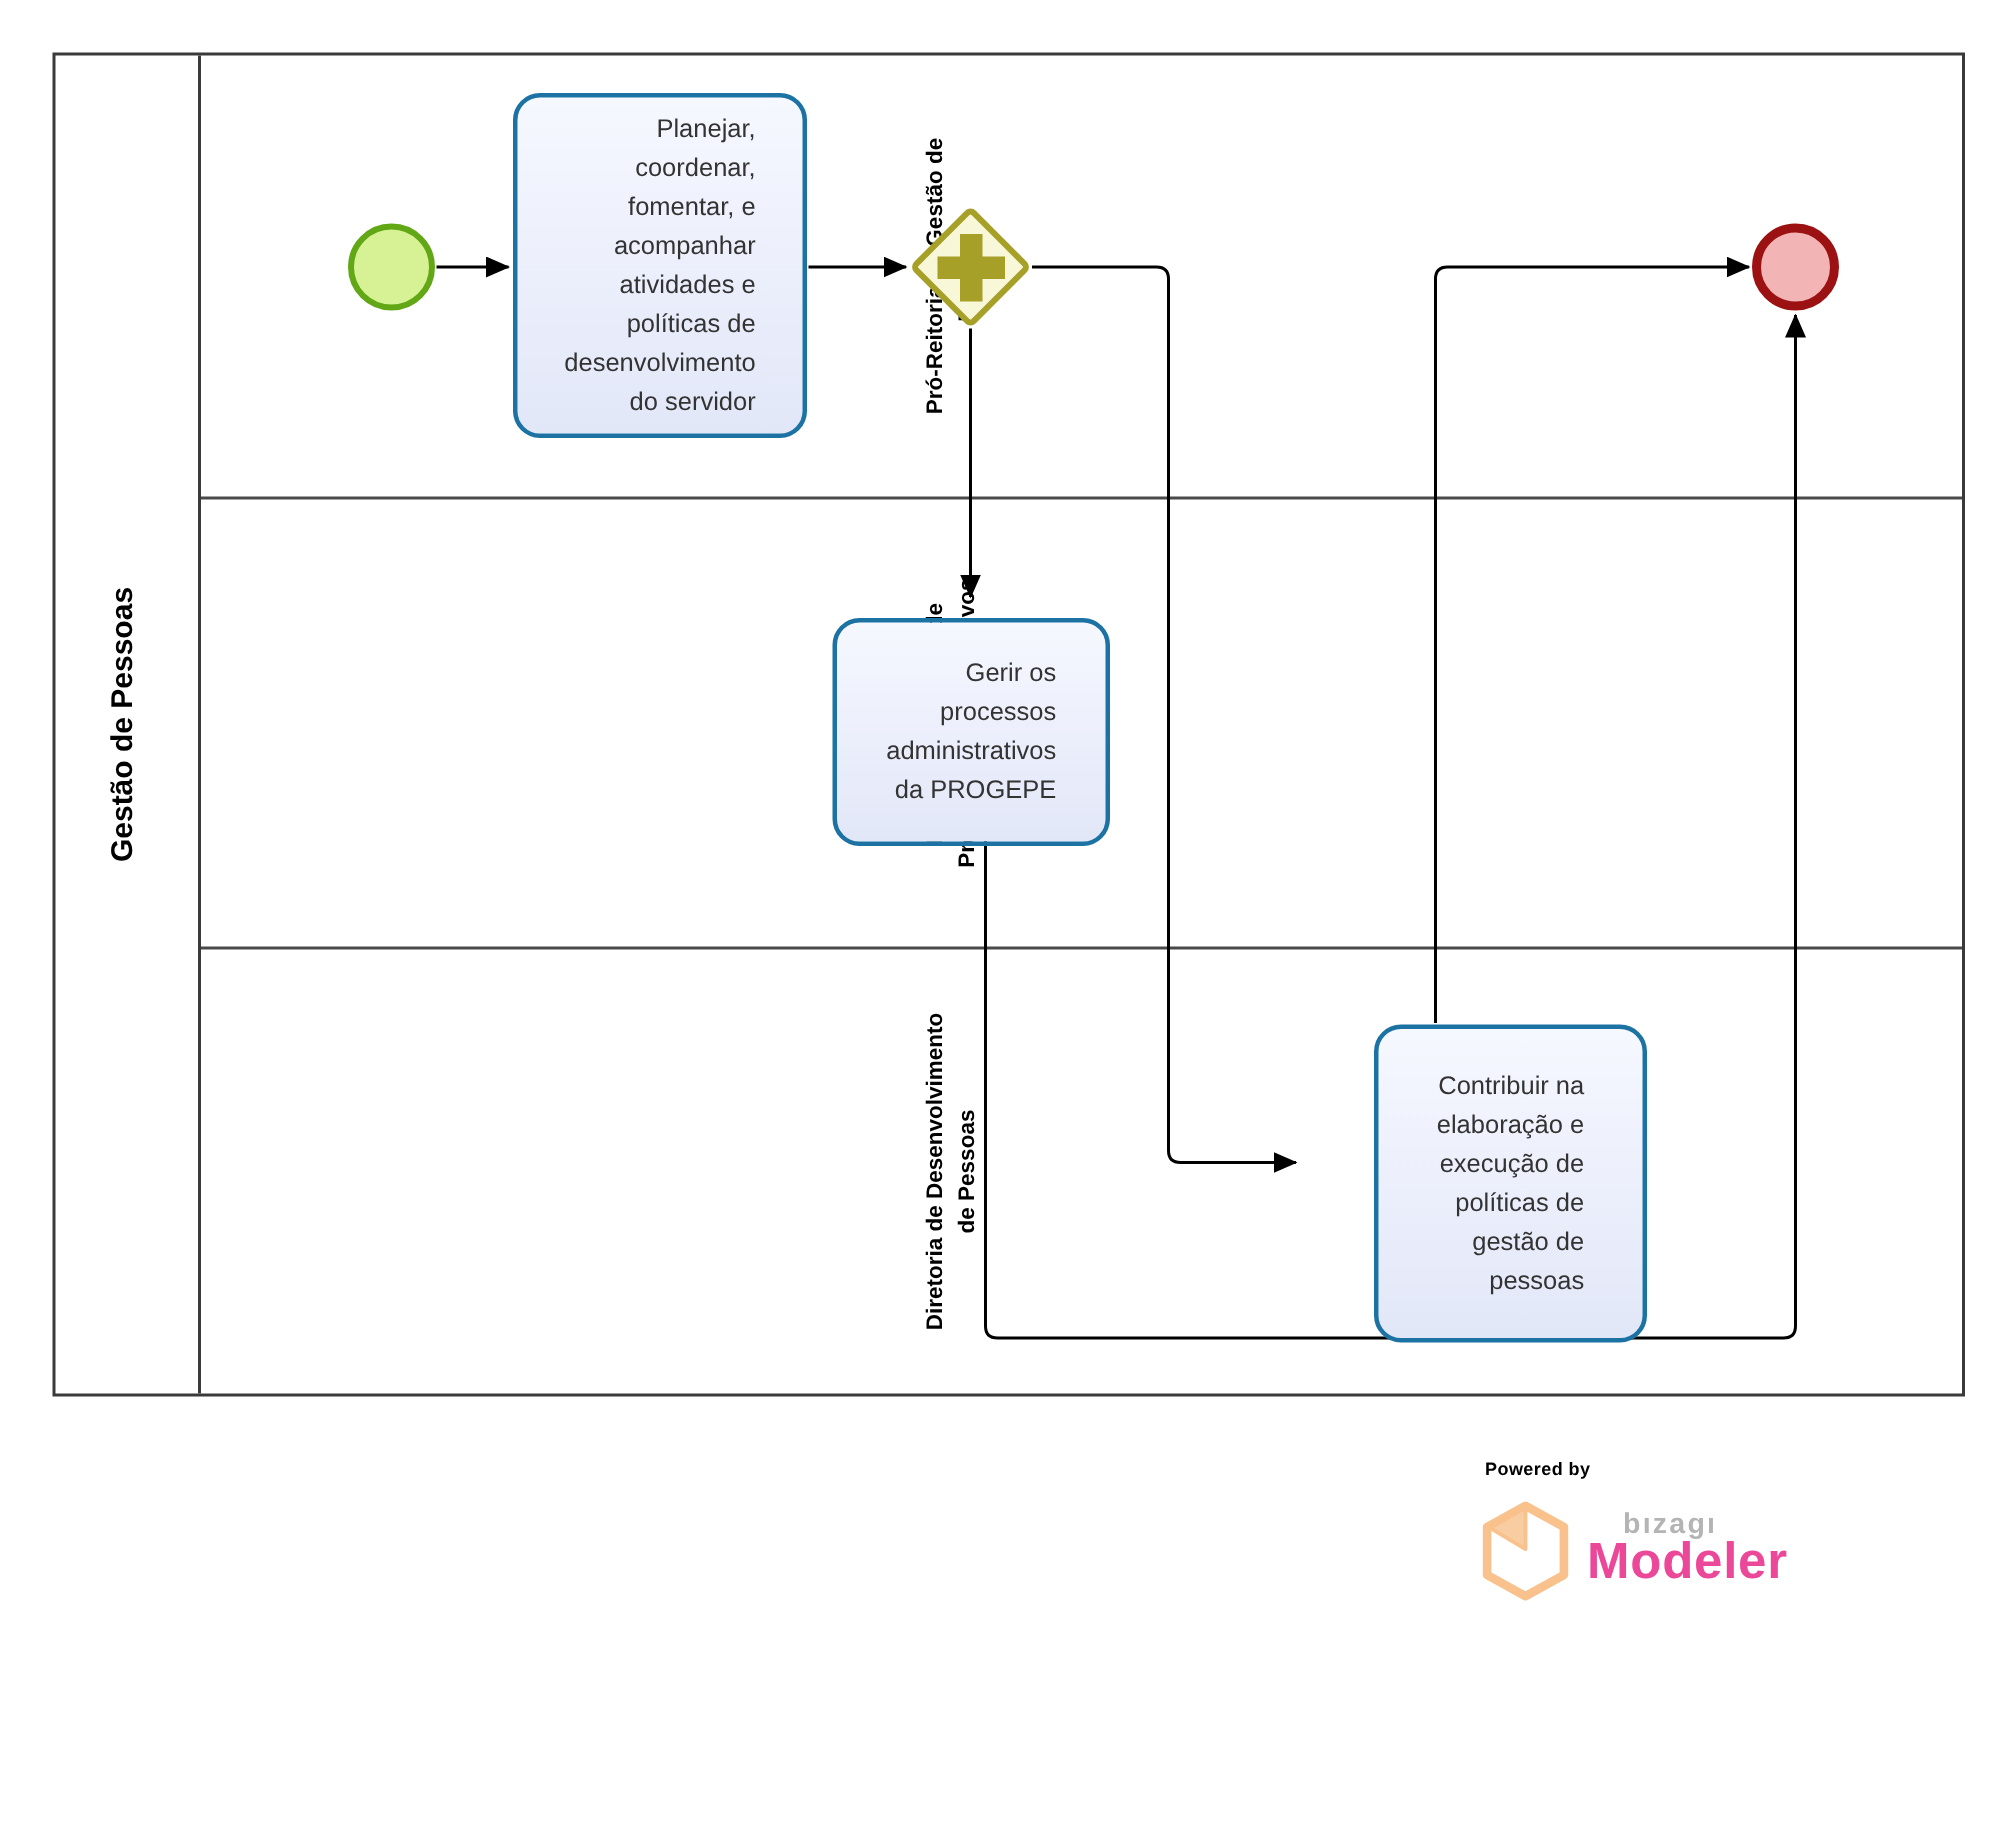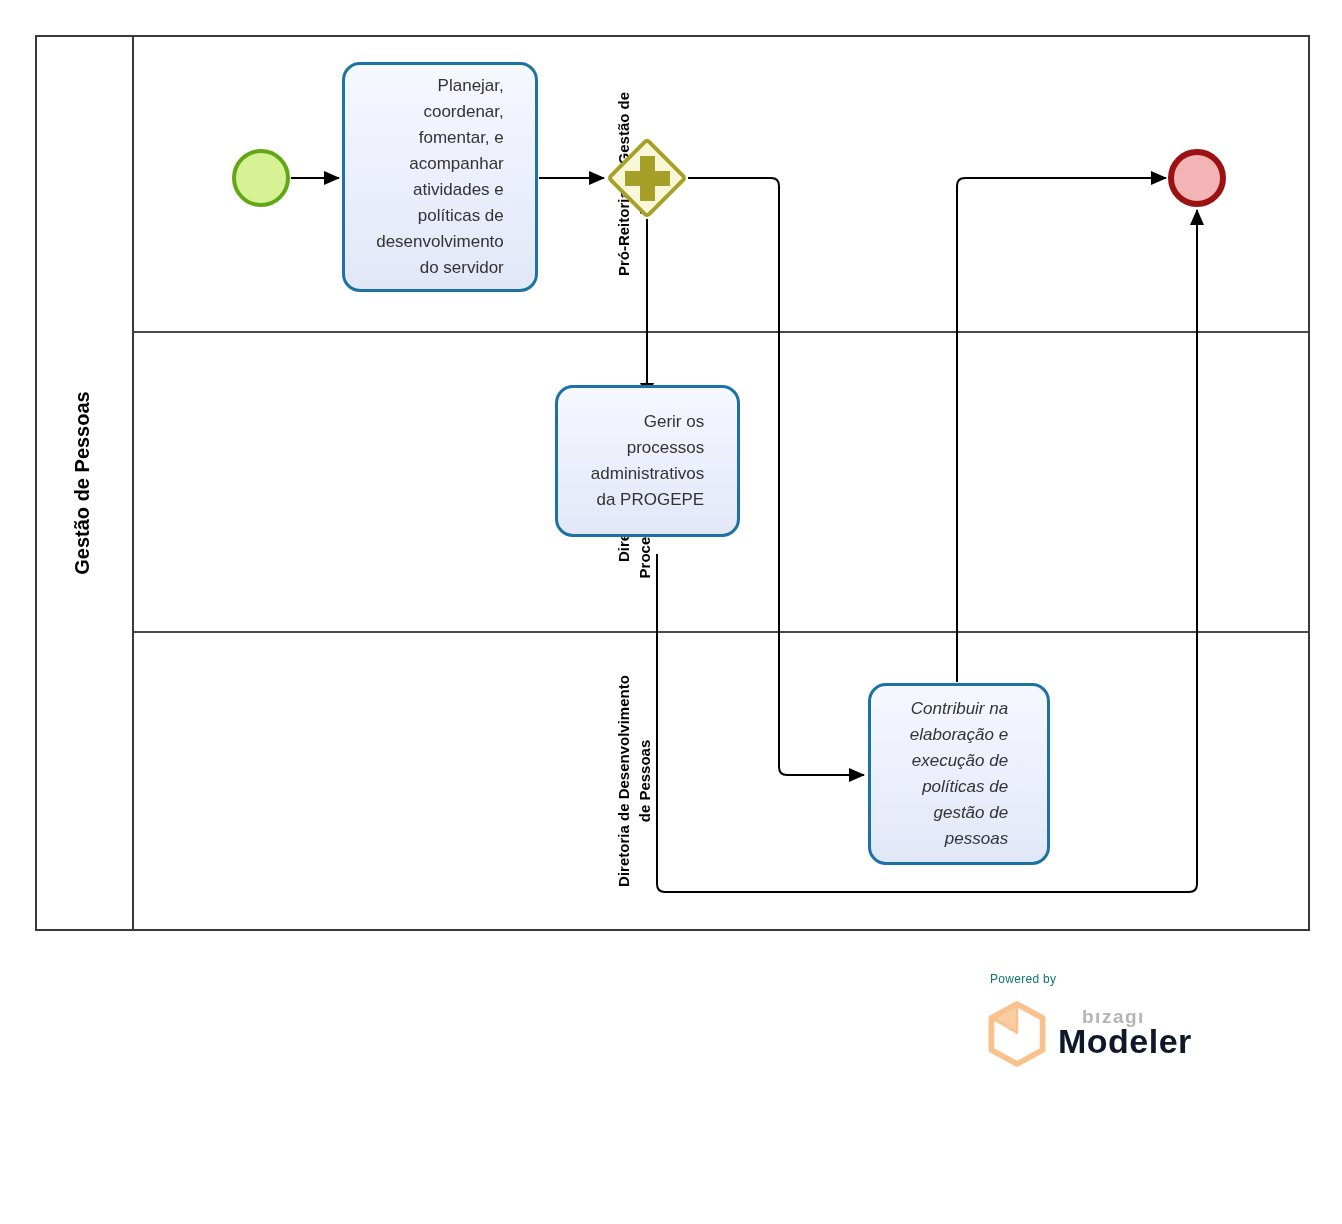--- a/index.html
+++ b/index.html
@@ -31,22 +31,22 @@
 
   
   .task{
     position:absolute;border:3px solid #1b72a3;border-radius:18px;
     background:linear-gradient(#f6f8ff,#e2e7f8);
     display:flex;align-items:center;justify-content:center;
     text-align:right;font-size:17px;line-height:26px;color:#333;
     white-space:pre-line;padding:4px 8px;
   }
   #task-planejar{left:342px;top:62px;width:196px;height:230px;}
-  #task-gerir{left:555px;top:385px;width:185px;height:152px;}
-  #task-contribuir{left:868px;top:683px;width:182px;height:182px;font-style:italic;}
+  #task-gerir{left:555px;top:412px;width:185px;height:152px;}
+  #task-contribuir{left:916px;top:683px;width:182px;height:212px;}
 
   #start-event{
     position:absolute;left:232px;top:149px;width:58px;height:58px;border-radius:50%;
     border:4px solid #62a716;background:#d6f294;
   }
   #end-event{
     position:absolute;left:1168px;top:149px;width:58px;height:58px;border-radius:50%;
     border:6px solid #9c1212;background:#f2b4b4;
   }
   #gateway{
@@ -57,24 +57,24 @@
   .plus-bar{position:absolute;background:#a6a028;}
   #plus-h{left:625px;top:171px;width:45px;height:15px;}
   #plus-v{left:640px;top:156px;width:15px;height:45px;}
 
   
   #flows{position:absolute;left:0;top:0;width:1342px;height:1224px;pointer-events:none;}
   .flow{stroke:#000;stroke-width:2;fill:none;}
 
   
   #footer{position:absolute;left:985px;top:972px;width:260px;height:100px;}
-  .powered-by{position:absolute;left:5px;top:0;font-size:12px;font-weight:normal;color:#0f766e;letter-spacing:.3px;}
+  .powered-by{position:absolute;left:5px;top:0;font-size:12px;font-weight:bold;color:#000000;letter-spacing:.3px;}
   #bizagi-hex{position:absolute;left:0;top:28px;}
   .brand-bizagi{position:absolute;left:77px;top:34px;font-size:19px;font-weight:bold;color:#b4b4b4;letter-spacing:1.5px;margin-left:20px;}
-  .brand-modeler{position:absolute;left:73px;top:50px;font-size:34px;font-weight:bold;color:#0f172a;letter-spacing:.5px;}
+  .brand-modeler{position:absolute;left:73px;top:50px;font-size:34px;font-weight:bold;color:#ec4899;letter-spacing:.5px;}
 </style>
 </head>
 <body>
 
 <div id="canvas">
 
   <div id="pool">
     <div id="pool-title-strip">
       <div class="pool-title">Gestão de Pessoas</div>
     </div>

